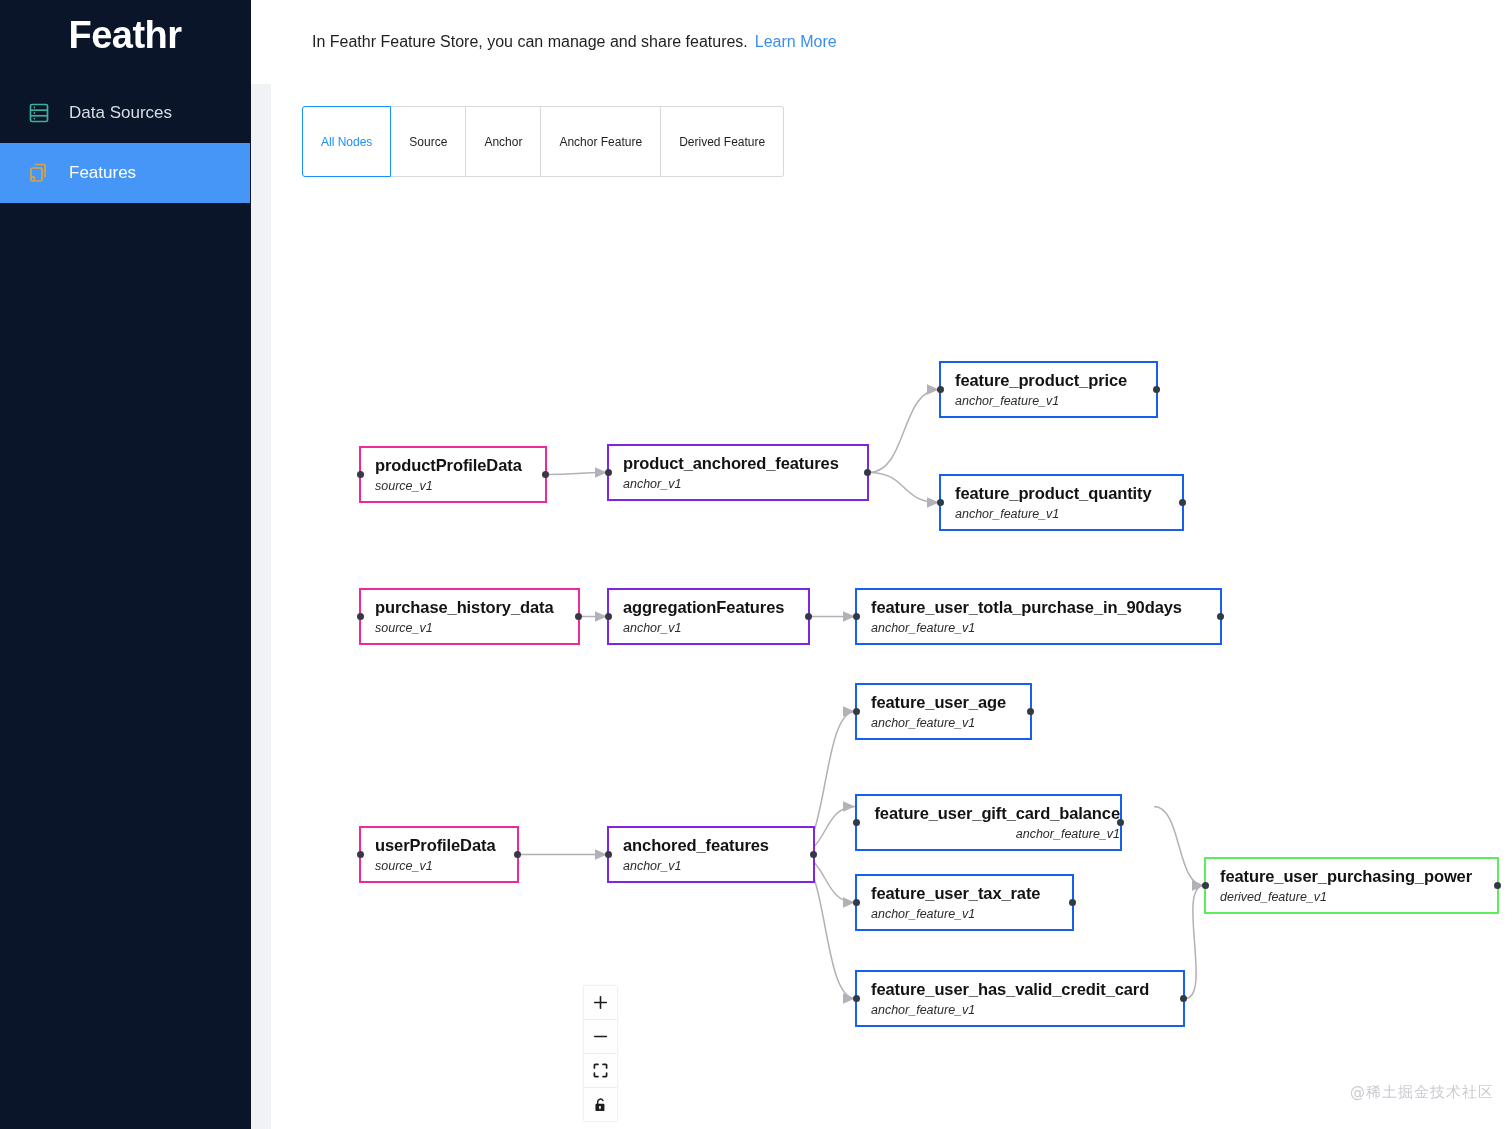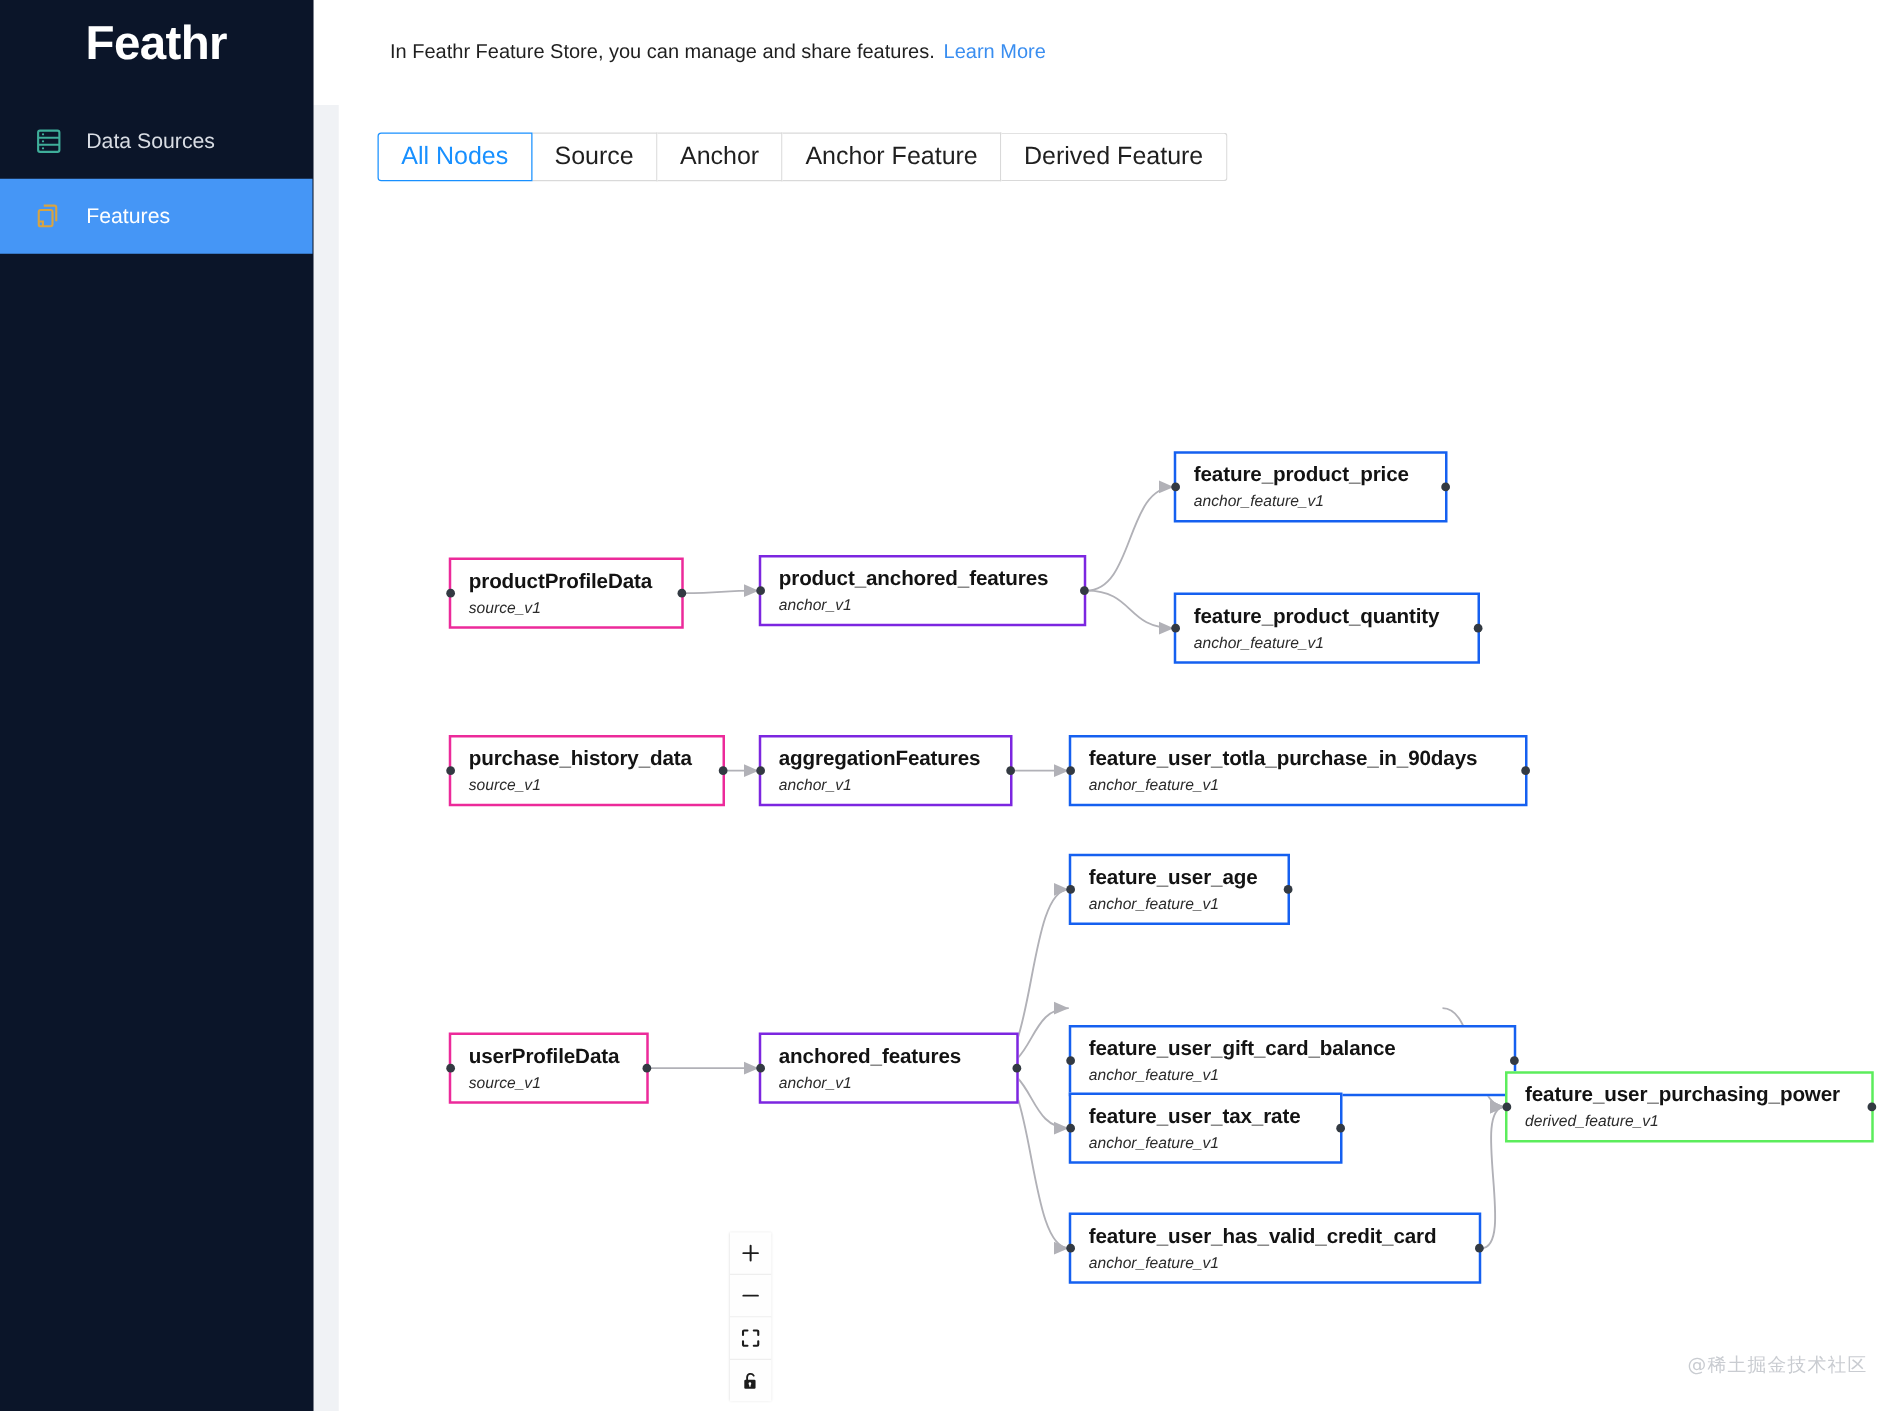--- a/index.html
+++ b/index.html
@@ -58,21 +58,21 @@
   .page-title{
     margin:0;padding:49px 0 0 31px;
     font-size:31px;font-weight:700;letter-spacing:-0.3px;color:#18191b;
   }
   .tabs{
     display:flex;margin:22px 0 0 31px;width:max-content;
     border-radius:3px;
   }
   .tab{
     height:37px;display:flex;align-items:center;justify-content:center;
-    padding:0 18px;font-size:20px;color:#1f1f1f;
+    padding:16px 18px;font-size:12px;color:#1f1f1f;
     background:#ffffff;border:1px solid #d9d9d9;border-left-width:0;
     cursor:pointer;user-select:none;white-space:nowrap;text-align:right;
   }
   .tab:first-child{border-left-width:1px;border-radius:3px 0 0 3px;}
   .tab:last-child{border-radius:0 3px 3px 0;}
   .tab.active{color:#1890ff;border-color:#1890ff;border-left-width:1px;z-index:2;position:relative;}
 
   
   .graph{
     position:absolute;left:0;top:0;width:1242px;height:1045px;
@@ -250,21 +250,21 @@
                 <span class="n-title">anchored_features</span>
                 <span class="n-sub">anchor_v1</span>
                 <span class="handle right"></span>
               </div>
               <div class="node anchor_feature" style="left: 584px; top: 599px; width: 177px; height: 57px;">
                 <span class="handle left"></span>
                 <span class="n-title">feature_user_age</span>
                 <span class="n-sub">anchor_feature_v1</span>
                 <span class="handle right"></span>
               </div>
-              <div class="node anchor_feature" style="left: 584px; top: 736px; width: 358px; height: 57px;">
+              <div class="node anchor_feature" style="left: 584px; top: 710px; width: 267px; height: 57px; align-items: flex-end;">
                 <span class="handle left"></span>
                 <span class="n-title">feature_user_gift_card_balance</span>
                 <span class="n-sub">anchor_feature_v1</span>
                 <span class="handle right"></span>
               </div>
               <div class="node anchor_feature" style="left: 584px; top: 790px; width: 219px; height: 57px;">
                 <span class="handle left"></span>
                 <span class="n-title">feature_user_tax_rate</span>
                 <span class="n-sub">anchor_feature_v1</span>
                 <span class="handle right"></span>

